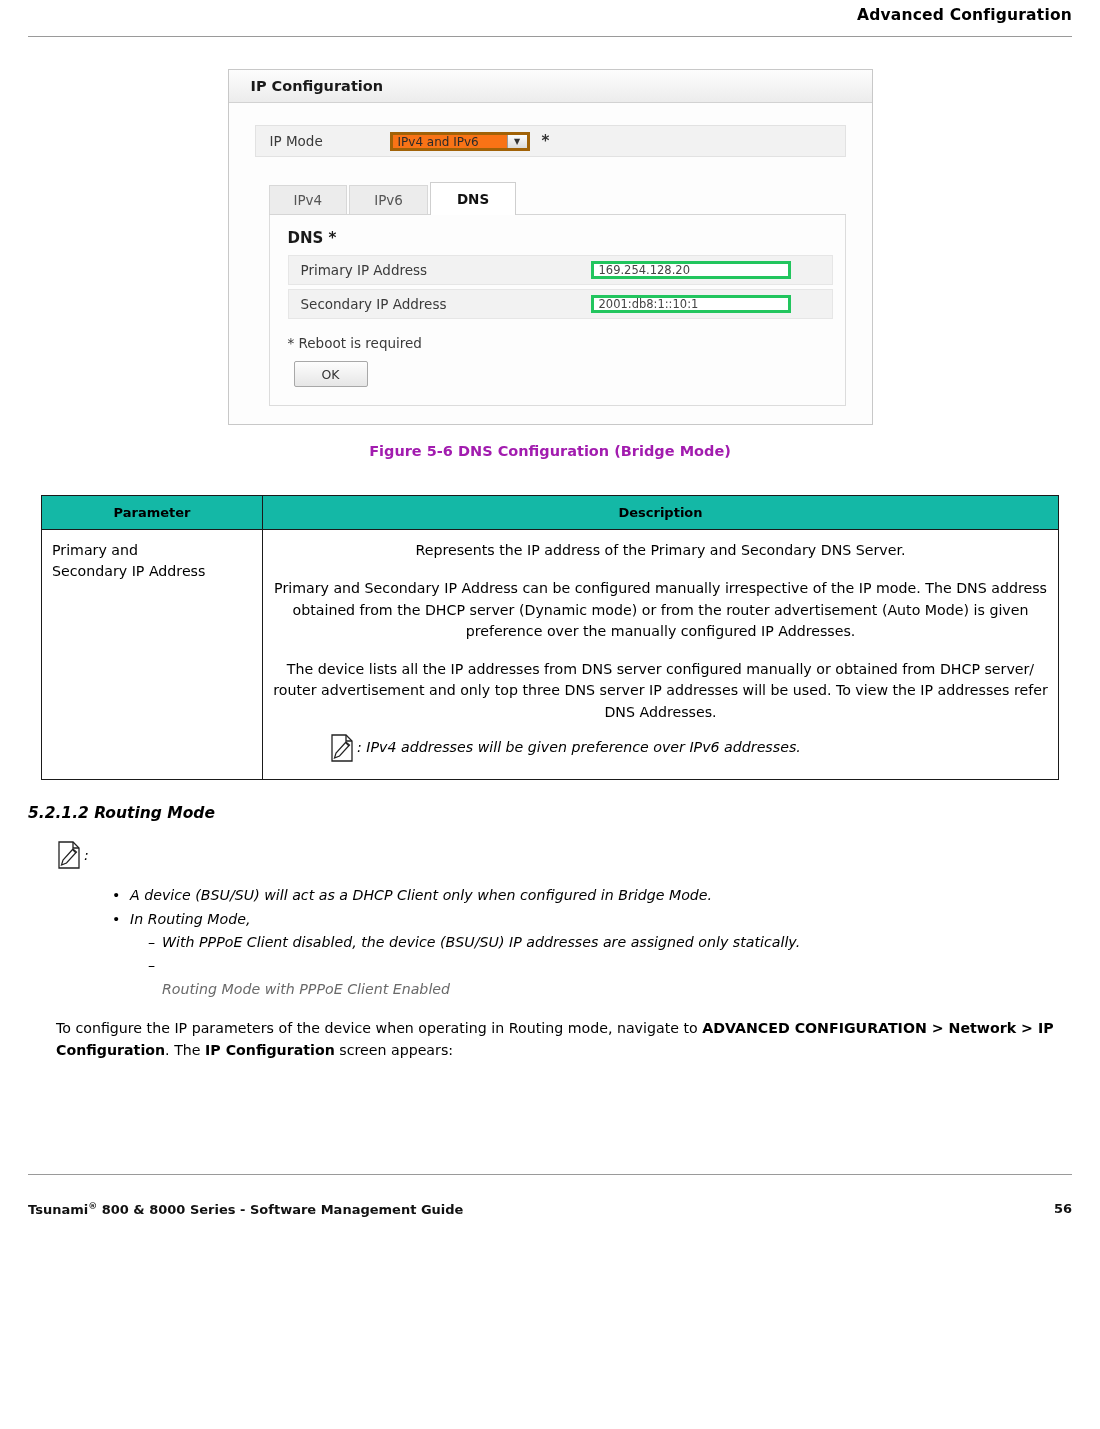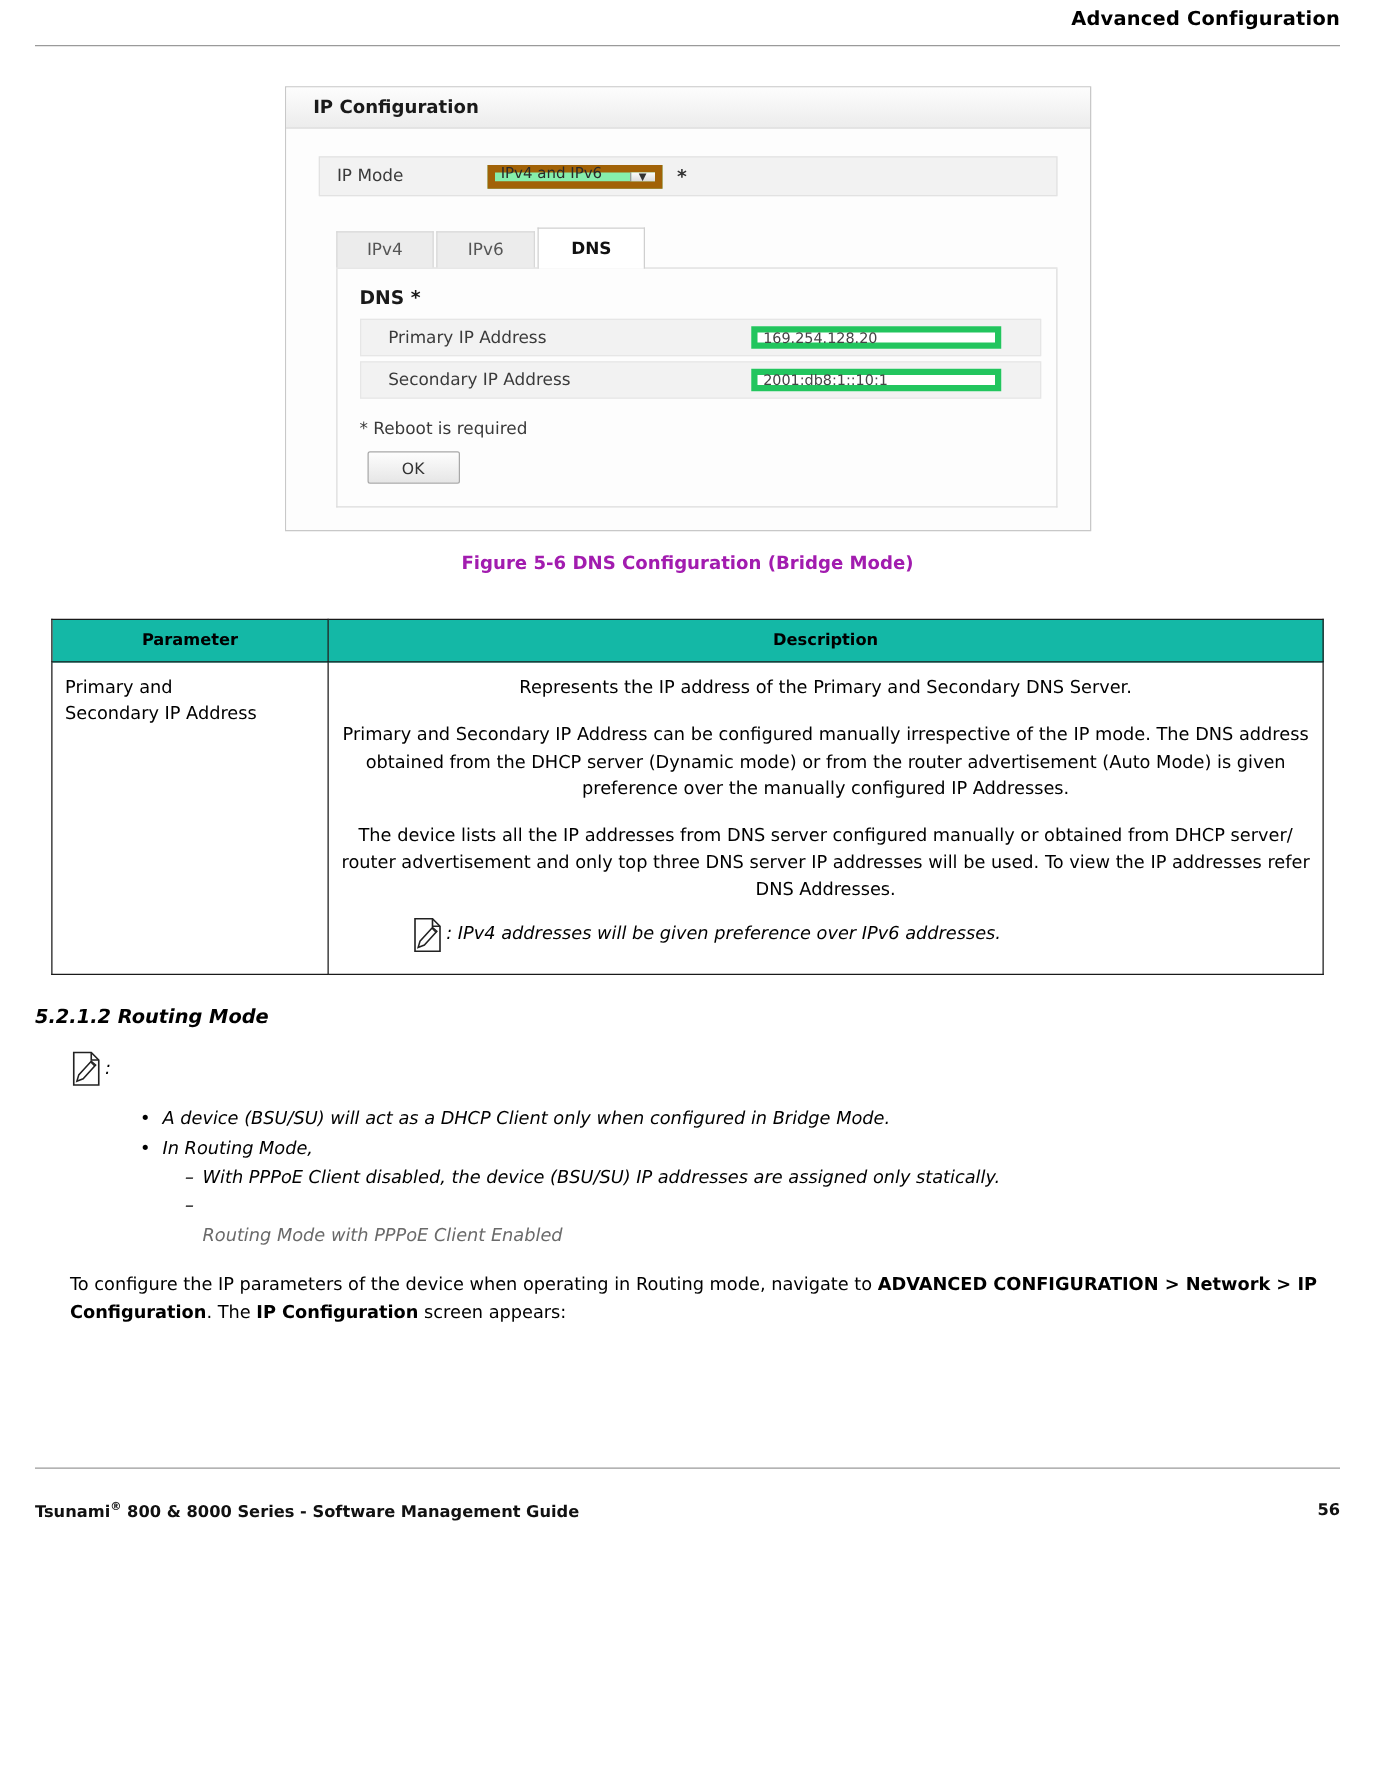--- a/index.html
+++ b/index.html
@@ -74,26 +74,26 @@
   }
   .row-ipmode .lbl {
     width: 120px;
     padding-left: 14px;
     font-size: 13.5px;
     color: #3a3a3a;
   }
   .selectbox {
     width: 140px;
     height: 19px;
-    border: 6px solid #a16207;
-    background: #86efac;
+    border: 3px solid #a16207;
+    background: #f97316;
     font-size: 12px;
     color: #2a2a2a;
     display: flex;
-    align-items: flex-end;
+    align-items: flex-start;
     padding-left: 5px;
     position: relative;
     box-sizing: border-box;
   }
   .selectbox .arrow {
     position: absolute;
     right: 0;
     top: 0;
     bottom: 0;
     width: 19px;
@@ -154,29 +154,29 @@
   .field-row {
     display: flex;
     align-items: center;
     background: #f2f2f2;
     border: 1px solid #e6e6e6;
     height: 28px;
     margin: 0 12px 4px 18px;
   }
   .field-row .flbl {
     width: 290px;
-    padding-left: 22px;
+    padding-left: 12px;
     font-size: 13.5px;
     color: #3a3a3a;
   }
   .textinput {
     width: 200px;
     height: 18px;
     background: #ffffff;
-    border: 5px solid #22c55e;
+    border: 3px solid #22c55e;
     font-size: 11.5px;
     color: #444;
     display: flex;
     align-items: center;
     padding-left: 5px;
     box-sizing: border-box;
   }
   .reboot-note {
     font-size: 13.5px;
     color: #3a3a3a;

